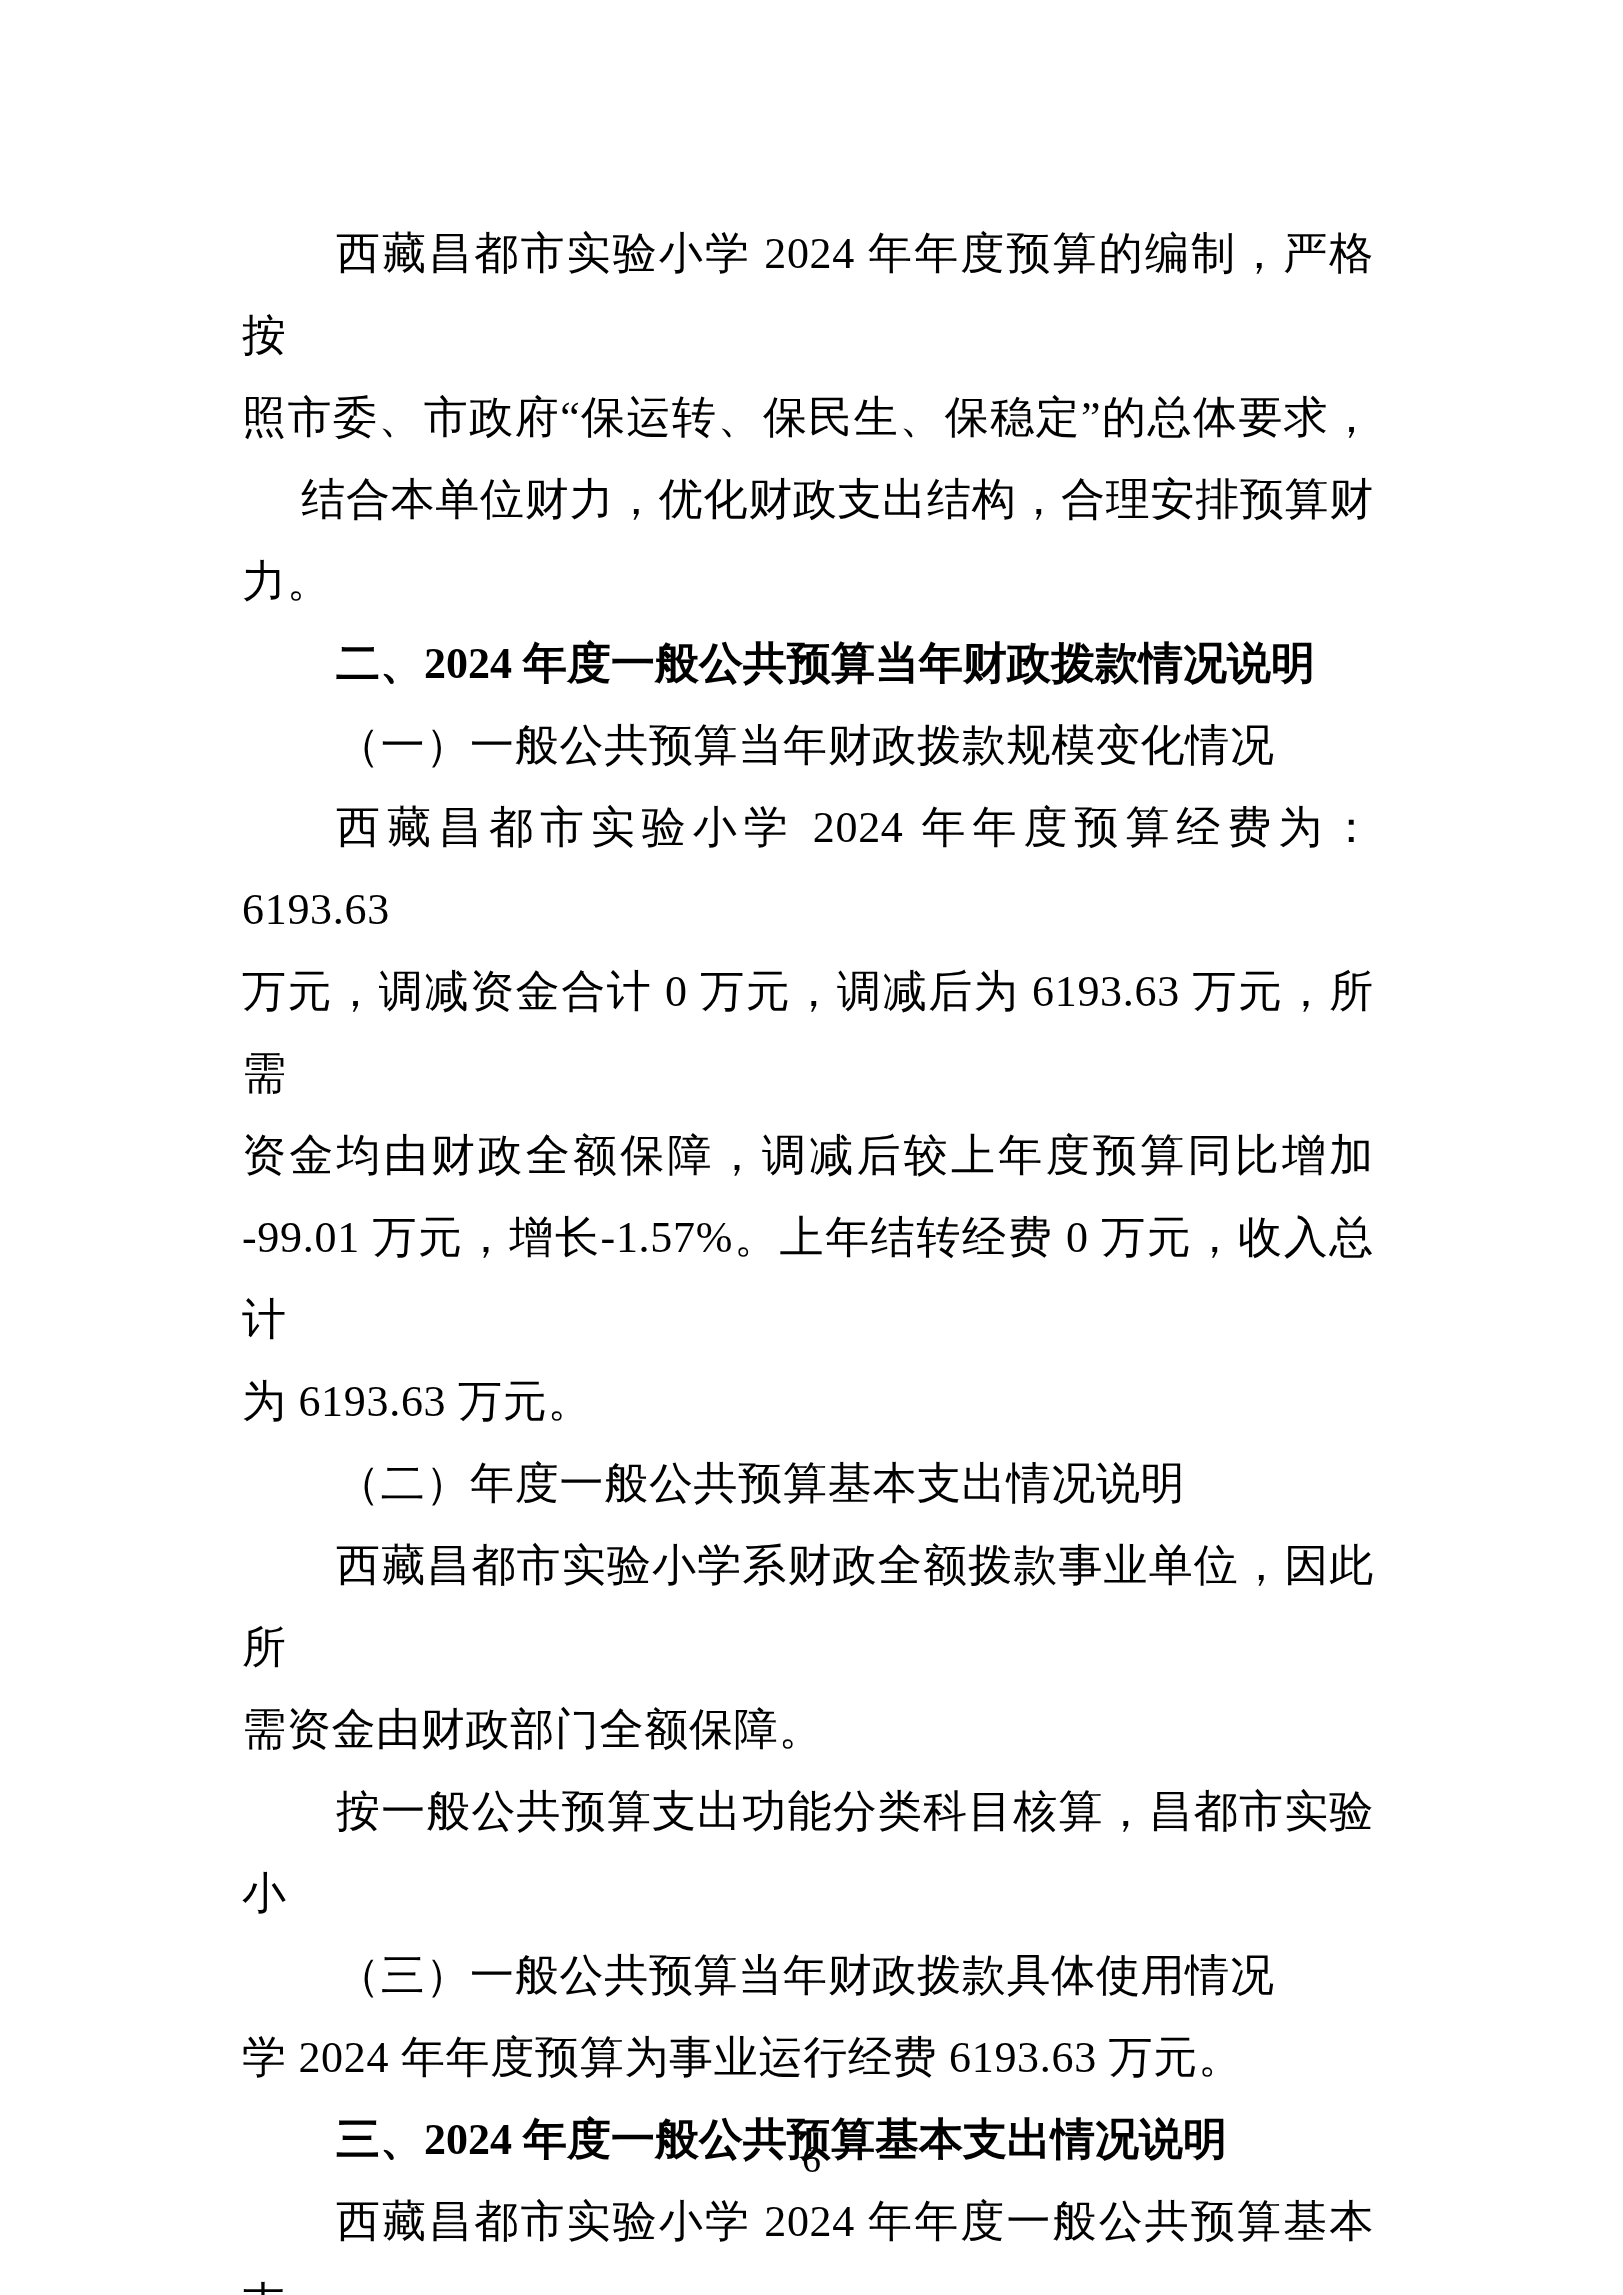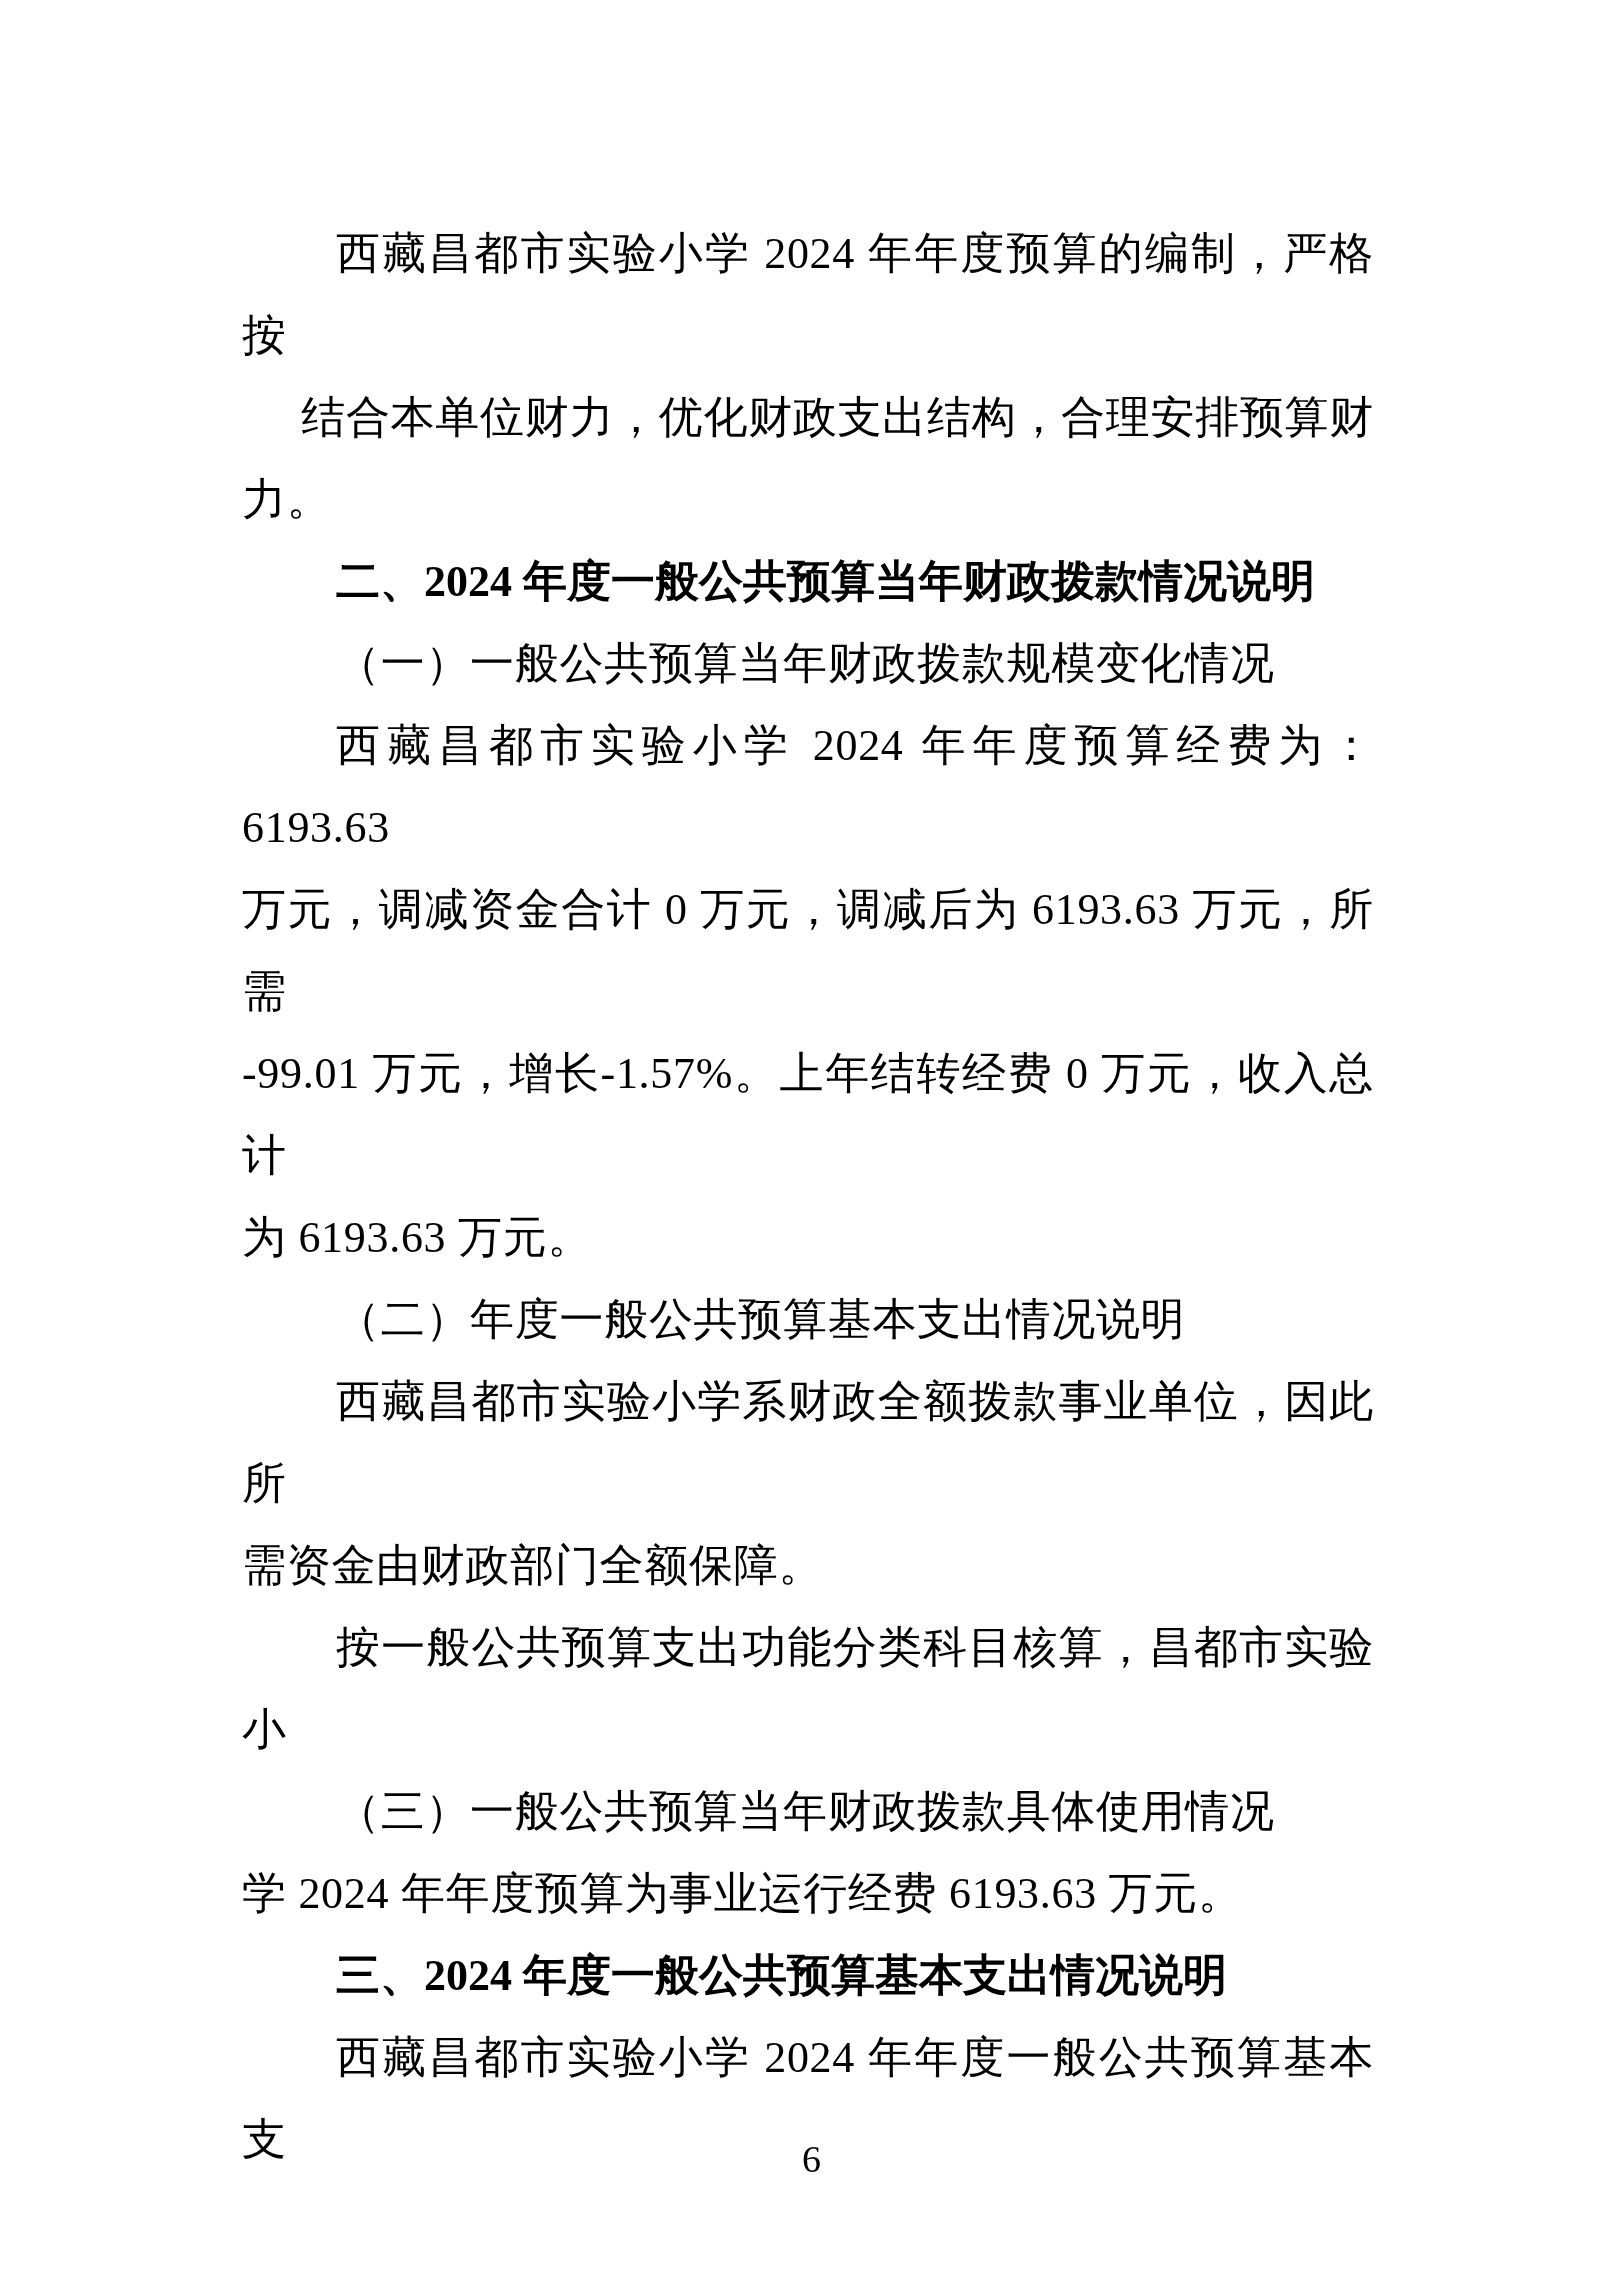--- a/index.html
+++ b/index.html
@@ -64,25 +64,27 @@
     font-family: "Liberation Serif", "DejaVu Serif", serif;
     color: #000000;
   }
 </style>
 </head>
 <body>
 
 <div class="page">
   <div class="content">
     <div class="line indent">西藏昌都市实验小学 2024 年年度预算的编制，严格按</div>
+    <div class="line">照市委、市政府“保运转、保民生、保稳定”的总体要求，</div>
     <div class="line last">结合本单位财力，优化财政支出结构，合理安排预算财力。</div>
     <div class="line indent bold last">二、2024 年度一般公共预算当年财政拨款情况说明</div>
     <div class="line indent last">（一）一般公共预算当年财政拨款规模变化情况</div>
     <div class="line indent">西藏昌都市实验小学 2024 年年度预算经费为：6193.63</div>
     <div class="line">万元，调减资金合计 0 万元，调减后为 6193.63 万元，所需</div>
+    <div class="line">资金均由财政全额保障，调减后较上年度预算同比增加</div>
     <div class="line">-99.01 万元，增长-1.57%。上年结转经费 0 万元，收入总计</div>
     <div class="line last">为 6193.63 万元。</div>
     <div class="line indent last">（二）年度一般公共预算基本支出情况说明</div>
     <div class="line indent">西藏昌都市实验小学系财政全额拨款事业单位，因此所</div>
     <div class="line last">需资金由财政部门全额保障。</div>
     <div class="line indent">按一般公共预算支出功能分类科目核算，昌都市实验小</div>
     <div class="line indent last">（三）一般公共预算当年财政拨款具体使用情况</div>
     <div class="line last">学 2024 年年度预算为事业运行经费 6193.63 万元。</div>
     <div class="line indent bold last">三、2024 年度一般公共预算基本支出情况说明</div>
     <div class="line indent">西藏昌都市实验小学 2024 年年度一般公共预算基本支</div>

